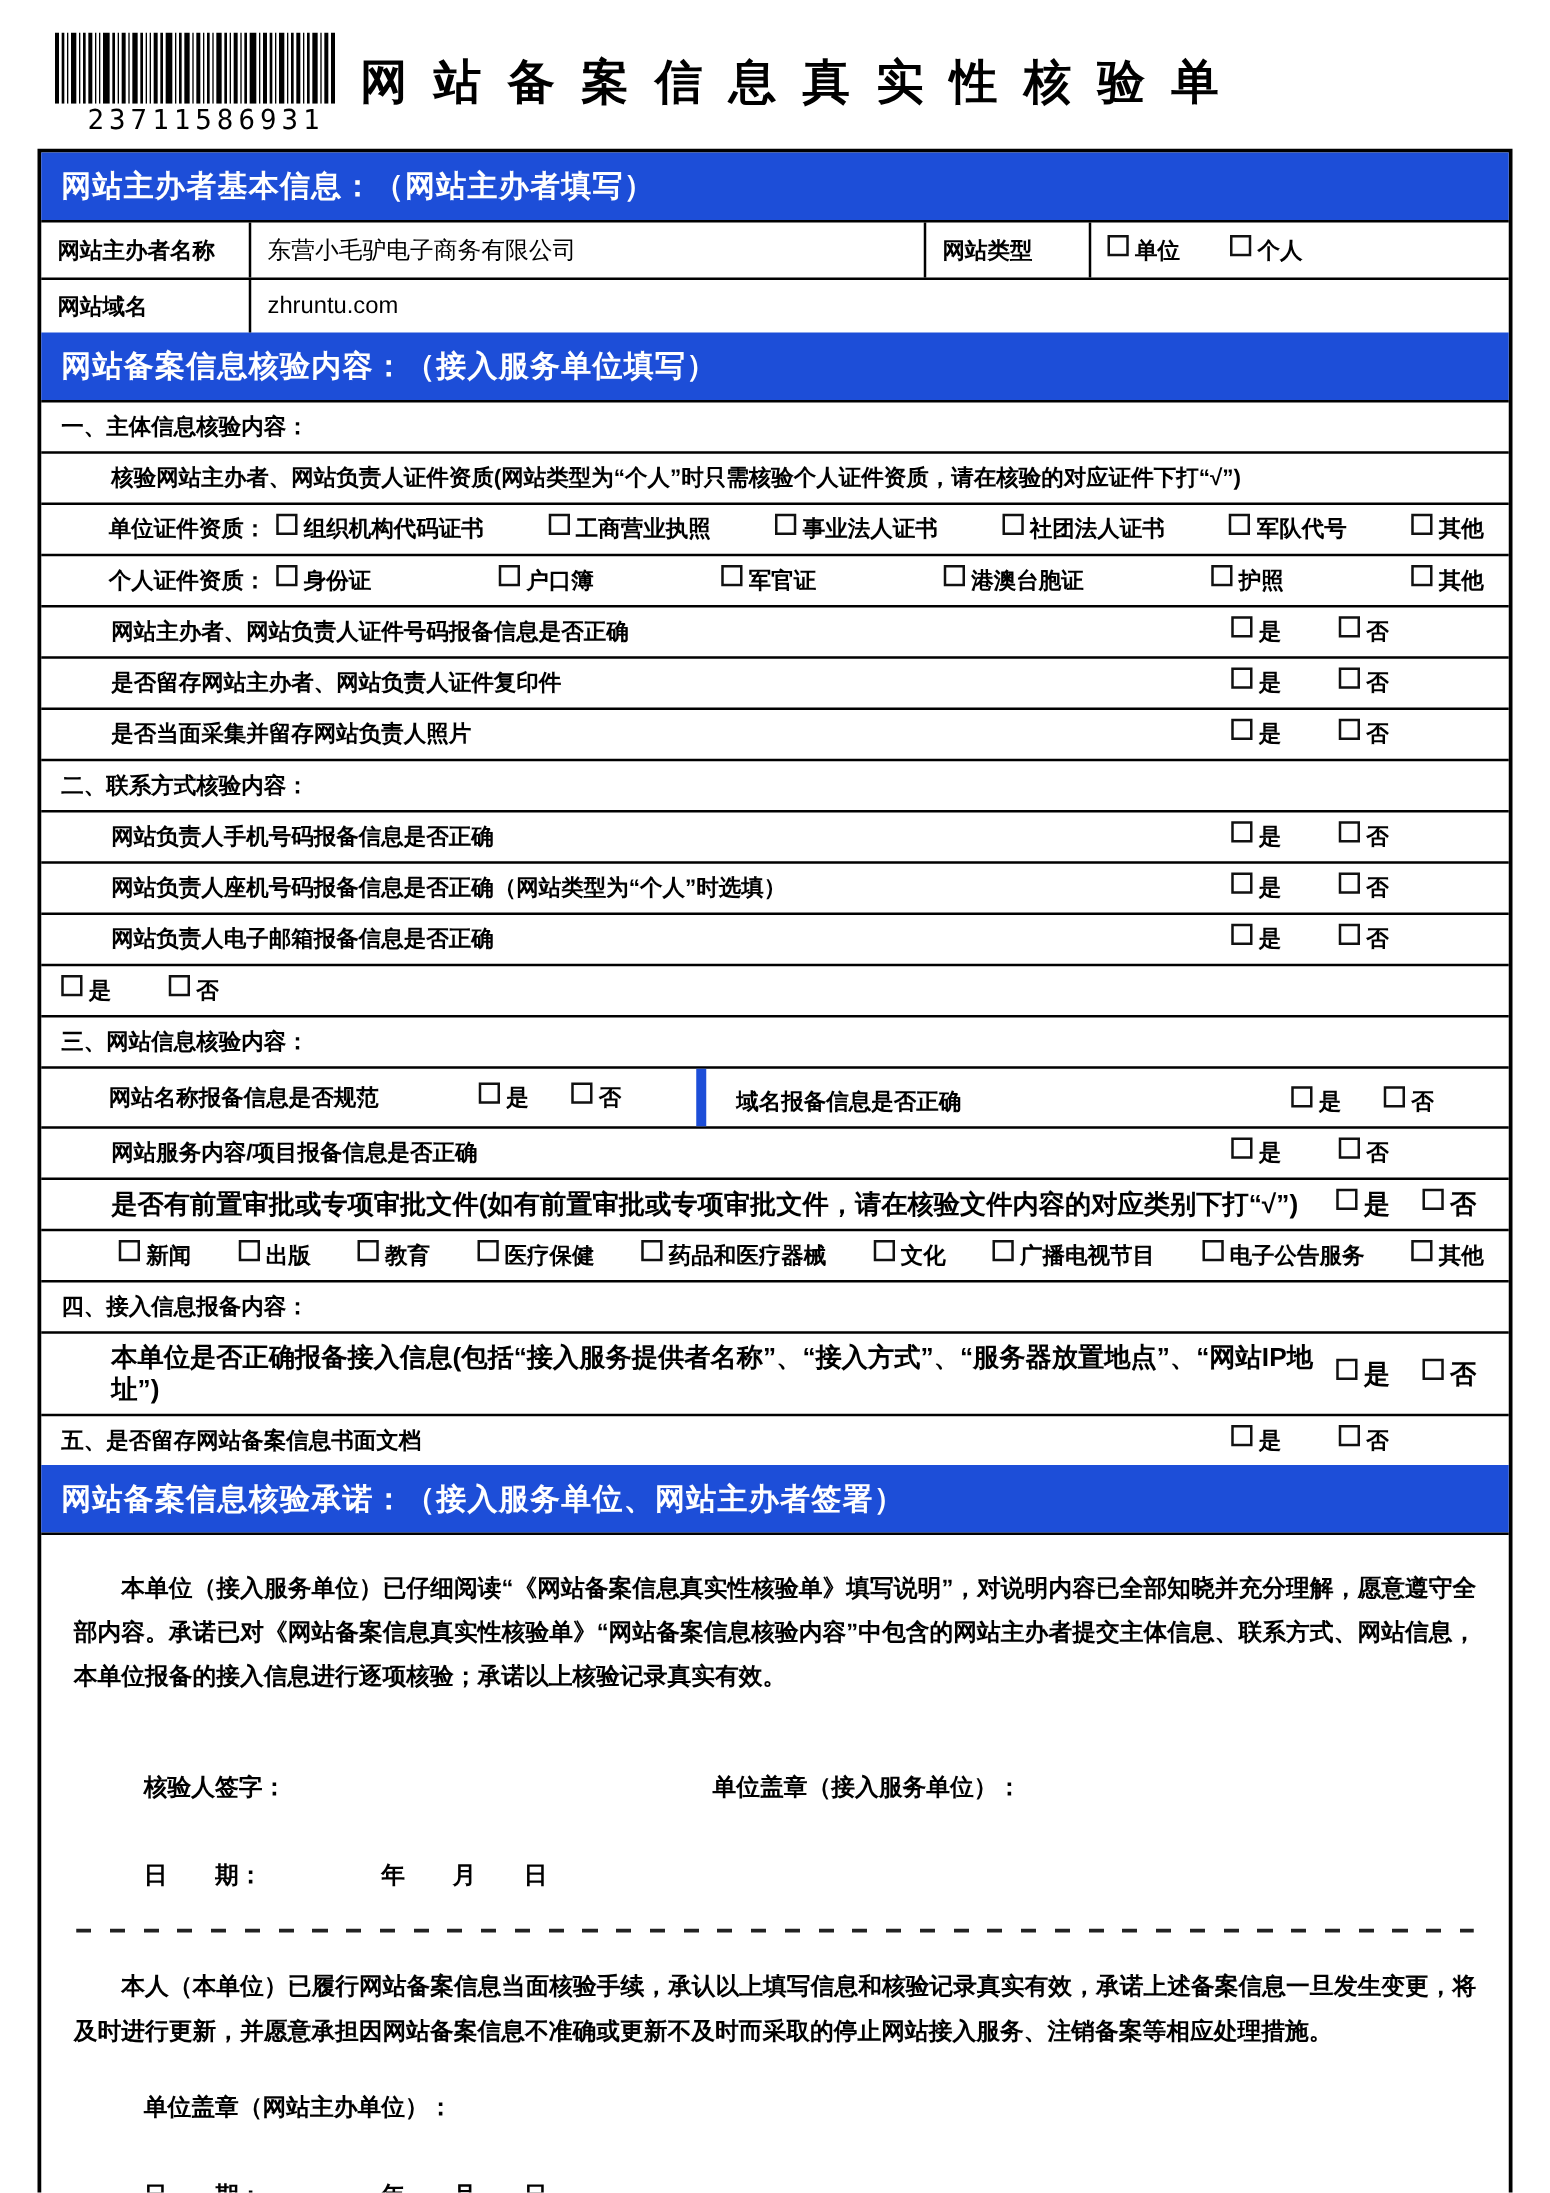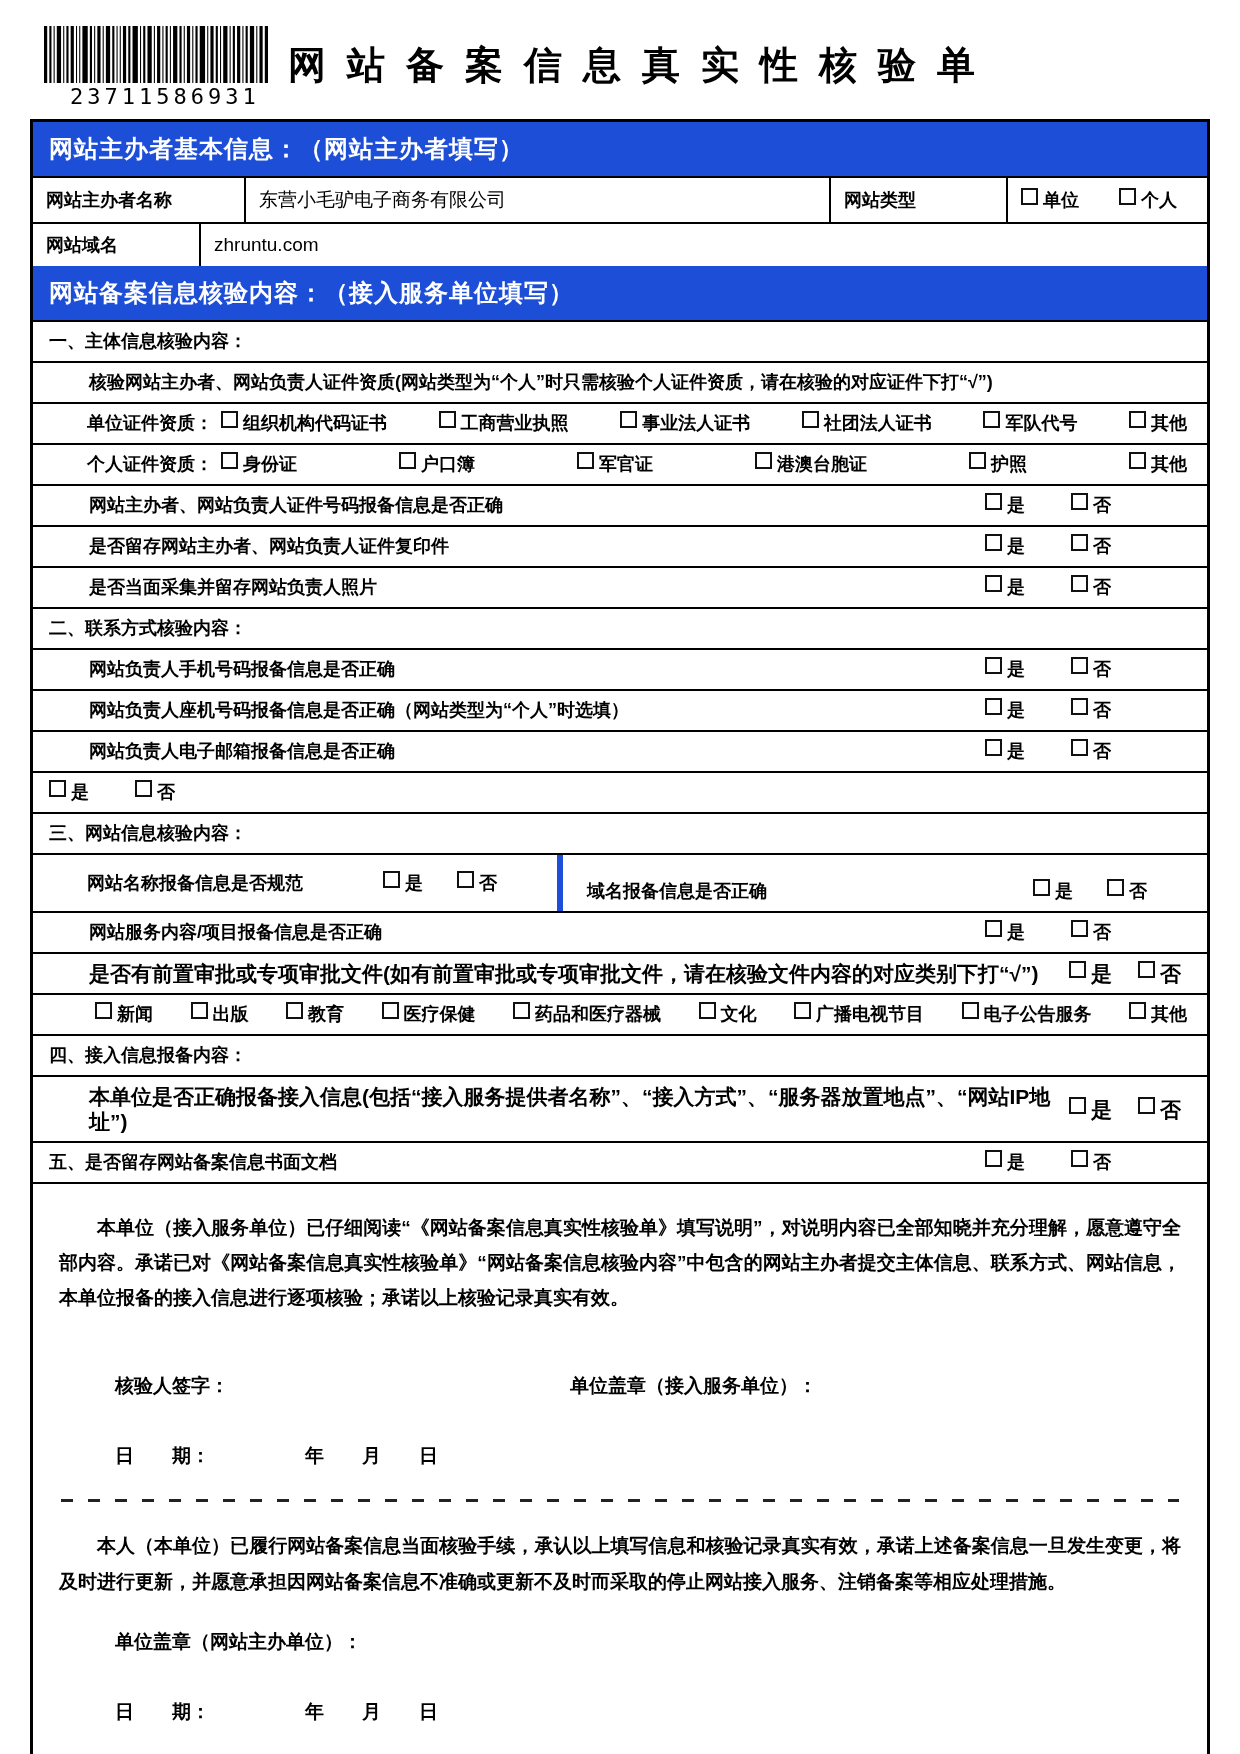--- a/index.html
+++ b/index.html
@@ -23,21 +23,21 @@
   }
 
   
   .form { border:3px solid #000; margin-top:10px; }
   .sec-header {
     background:#1d4ed8; color:#fff; font-weight:bold; font-size:24px;
     padding:11px 16px; letter-spacing:1px;font-family:Liberation Serif, serif;
   }
   .grid-row { display:grid; border-top:2px solid #000; font-weight:bold; font-size:18px; }
   .grid-row > div { padding:9px 10px 9px 13px; display:flex; align-items:center; }
-  .cols4 { grid-template-columns:166px 540px 132px 1fr;gap:45px; }
+  .cols4 { grid-template-columns:166px 540px 132px 1fr; }
   .cols2 { grid-template-columns:166px 1fr; }
   .bl { border-left:2px solid #000; }
   .val { font-weight:normal; font-size:19px; }
 
   .crow {
     display:flex; align-items:center; border-top:2px solid #000;
     padding:7px 16px; font-size:18px; font-weight:bold; line-height:25px;
   }
   .crow .q { flex:1; }
   .q.ind { padding-left:40px; }
@@ -55,21 +55,21 @@
 
   .opt-row {
     display:flex; align-items:center; border-top:2px solid #000;
     padding:7px 20px 7px 54px; font-size:18px; font-weight:bold; line-height:25px;
   }
   .opt-row .opts { flex:1; display:flex; justify-content:space-between; margin-left:8px; }
   .gap-opts { display:flex; gap:40px; }
 
   .split { display:flex; border-top:2px solid #000; font-size:18px; font-weight:bold; line-height:25px; }
   .split .cell-l { width:524px; box-sizing:border-box; display:flex; align-items:center; padding:7px 60px 7px 54px; }
-  .split .cell-r { flex:1; border-left:6px solid #1d4ed8; display:flex; align-items:center; padding:24px 60px 7px 24px; }
+  .split .cell-r { flex:1; border-left:8px solid #1d4ed8; display:flex; align-items:center; padding:14px 60px 7px 24px; }
   .split .q { flex:1; }
   .split .yn { gap:34px; }
 
   
   .promise { border-top:2px solid #000; padding:26px 26px 34px; font-size:19px; font-weight:bold; }
   .promise p { margin:0; text-indent:2em; line-height:1.85; text-align:justify; }
   .sig-line { display:flex; padding-left:56px; }
   .sig-line.first { margin-top:58px; }
   .sig-line.second { margin-top:30px; }
   .sig-line .s1 { width:455px; flex:none; }
@@ -419,20 +419,21 @@
             <span class="cb"></span>
             <span>是</span>
           </span>
           <span class="opt">
             <span class="cb"></span>
             <span>否</span>
           </span>
         </span>
     </div>
 
+    <div class="sec-header">网站备案信息核验承诺：（接入服务单位、网站主办者签署）</div>
 
     <div class="promise">
       <p>本单位（接入服务单位）已仔细阅读“《网站备案信息真实性核验单》填写说明”，对说明内容已全部知晓并充分理解，愿意遵守全部内容。承诺已对《网站备案信息真实性核验单》“网站备案信息核验内容”中包含的网站主办者提交主体信息、联系方式、网站信息，本单位报备的接入信息进行逐项核验；承诺以上核验记录真实有效。</p>
 
       <div class="sig-line first">
         <span class="s1">核验人签字：</span>
         <span>单位盖章（接入服务单位）：</span>
       </div>
 
       <div class="date-line">日　　期：　　　　　年　　月　　日</div>

